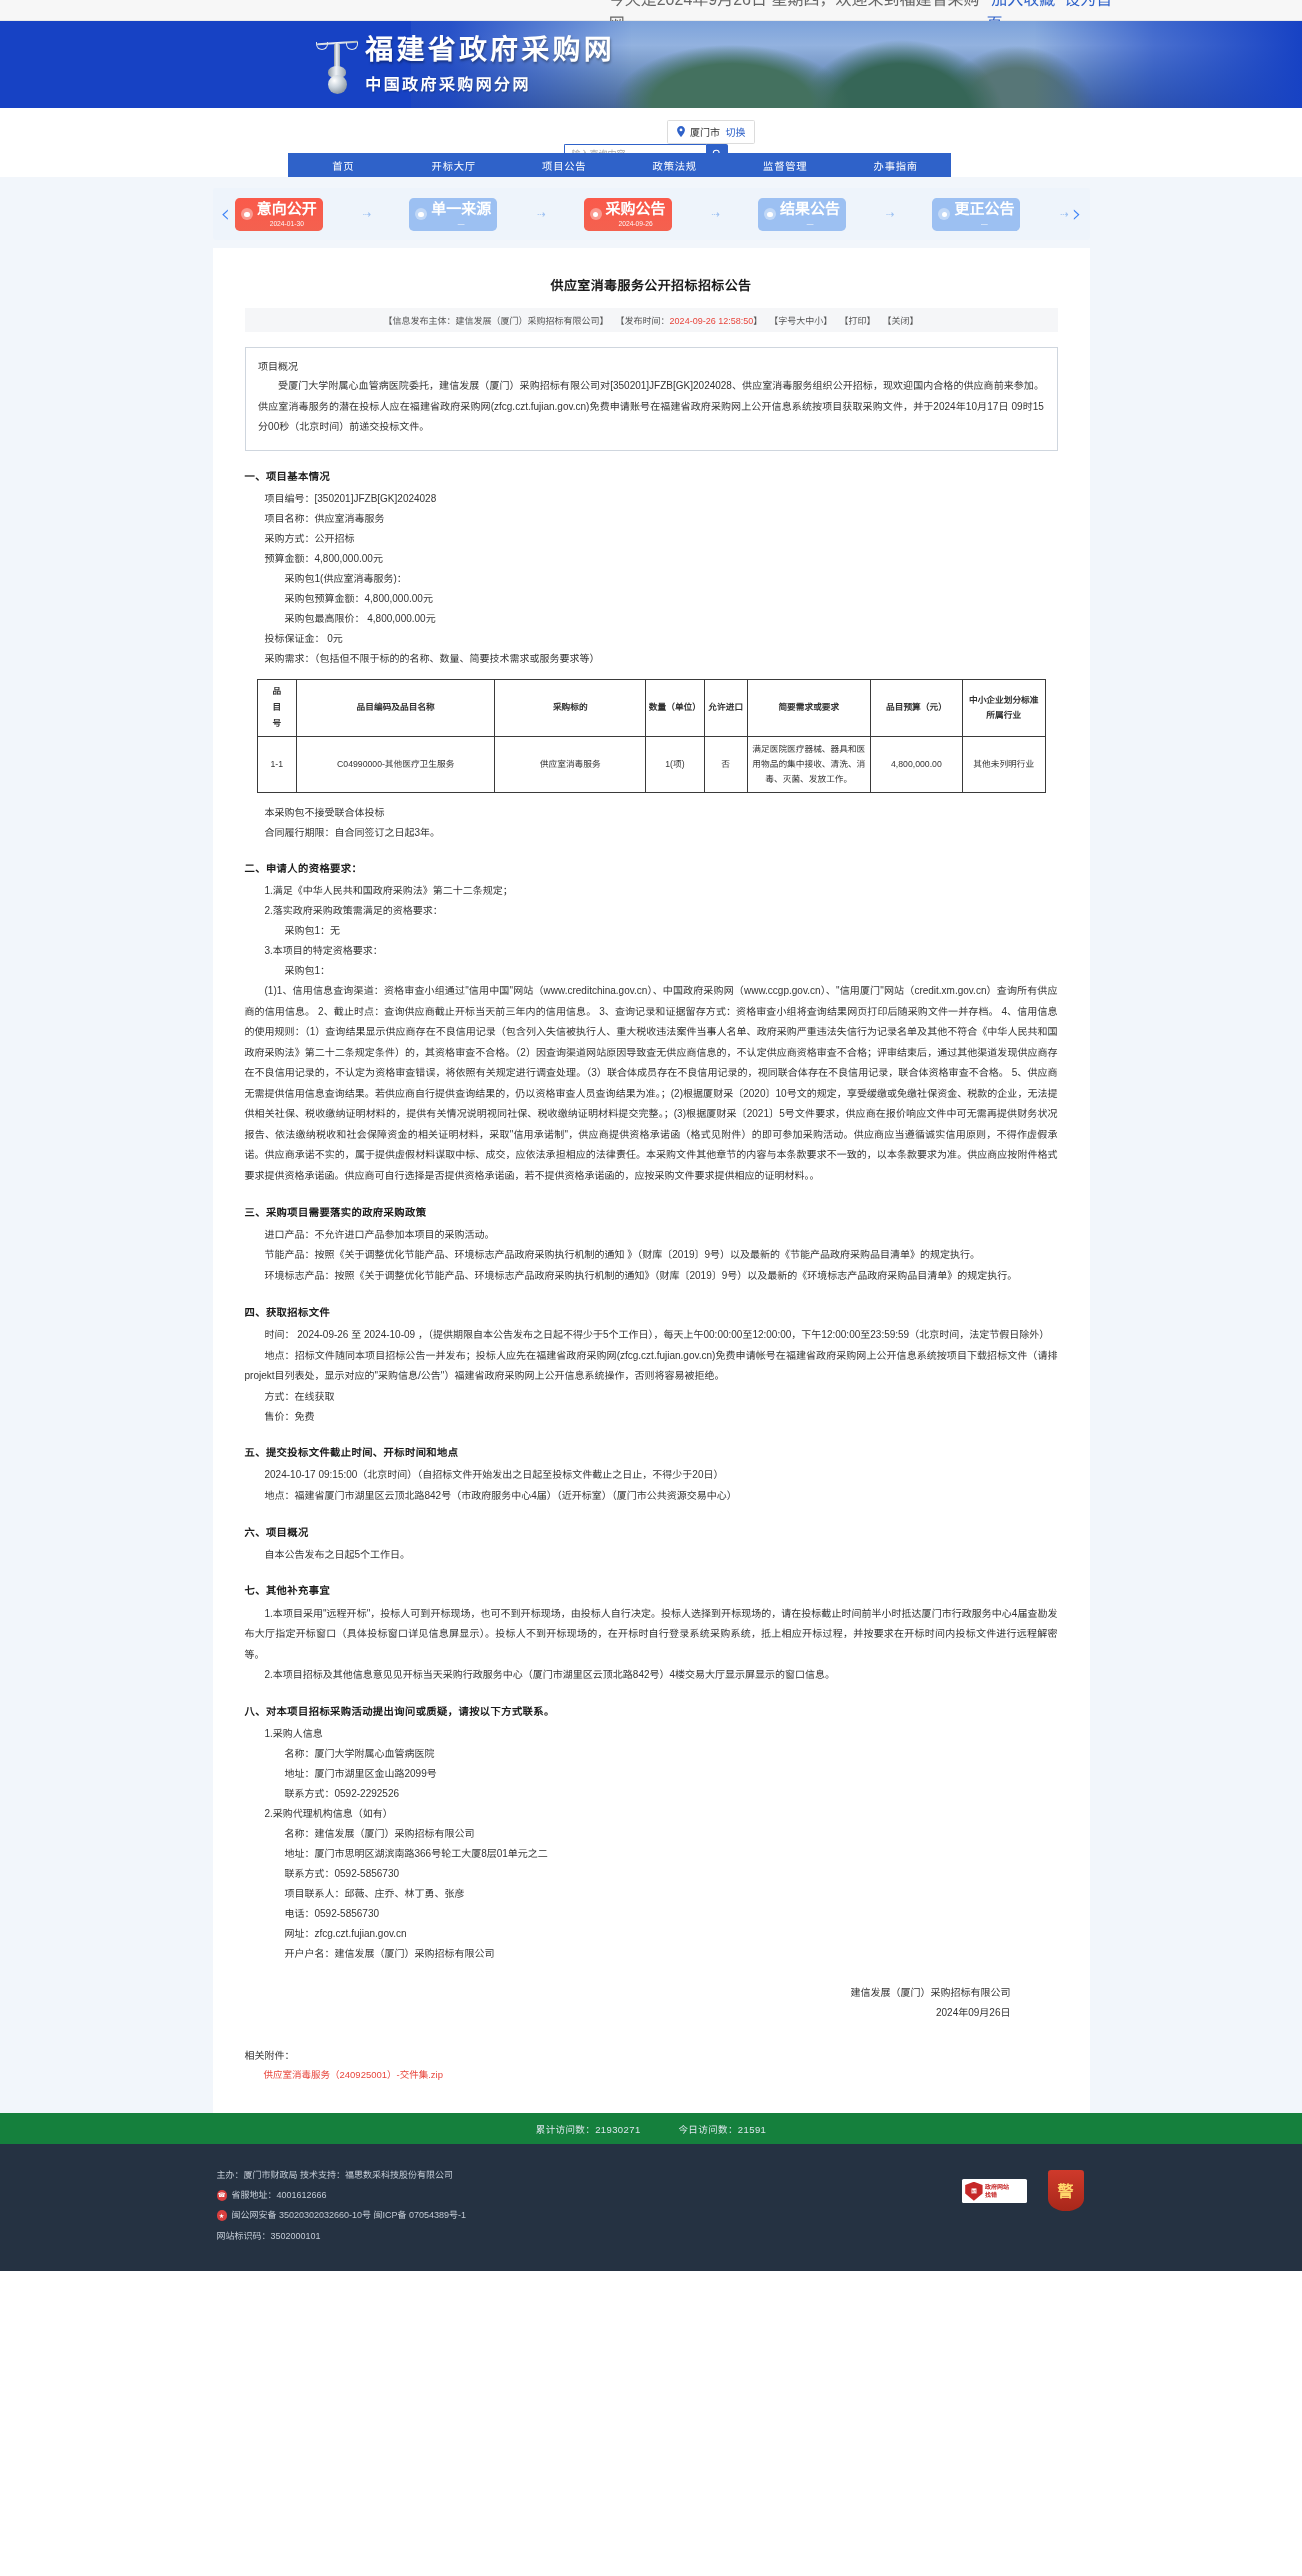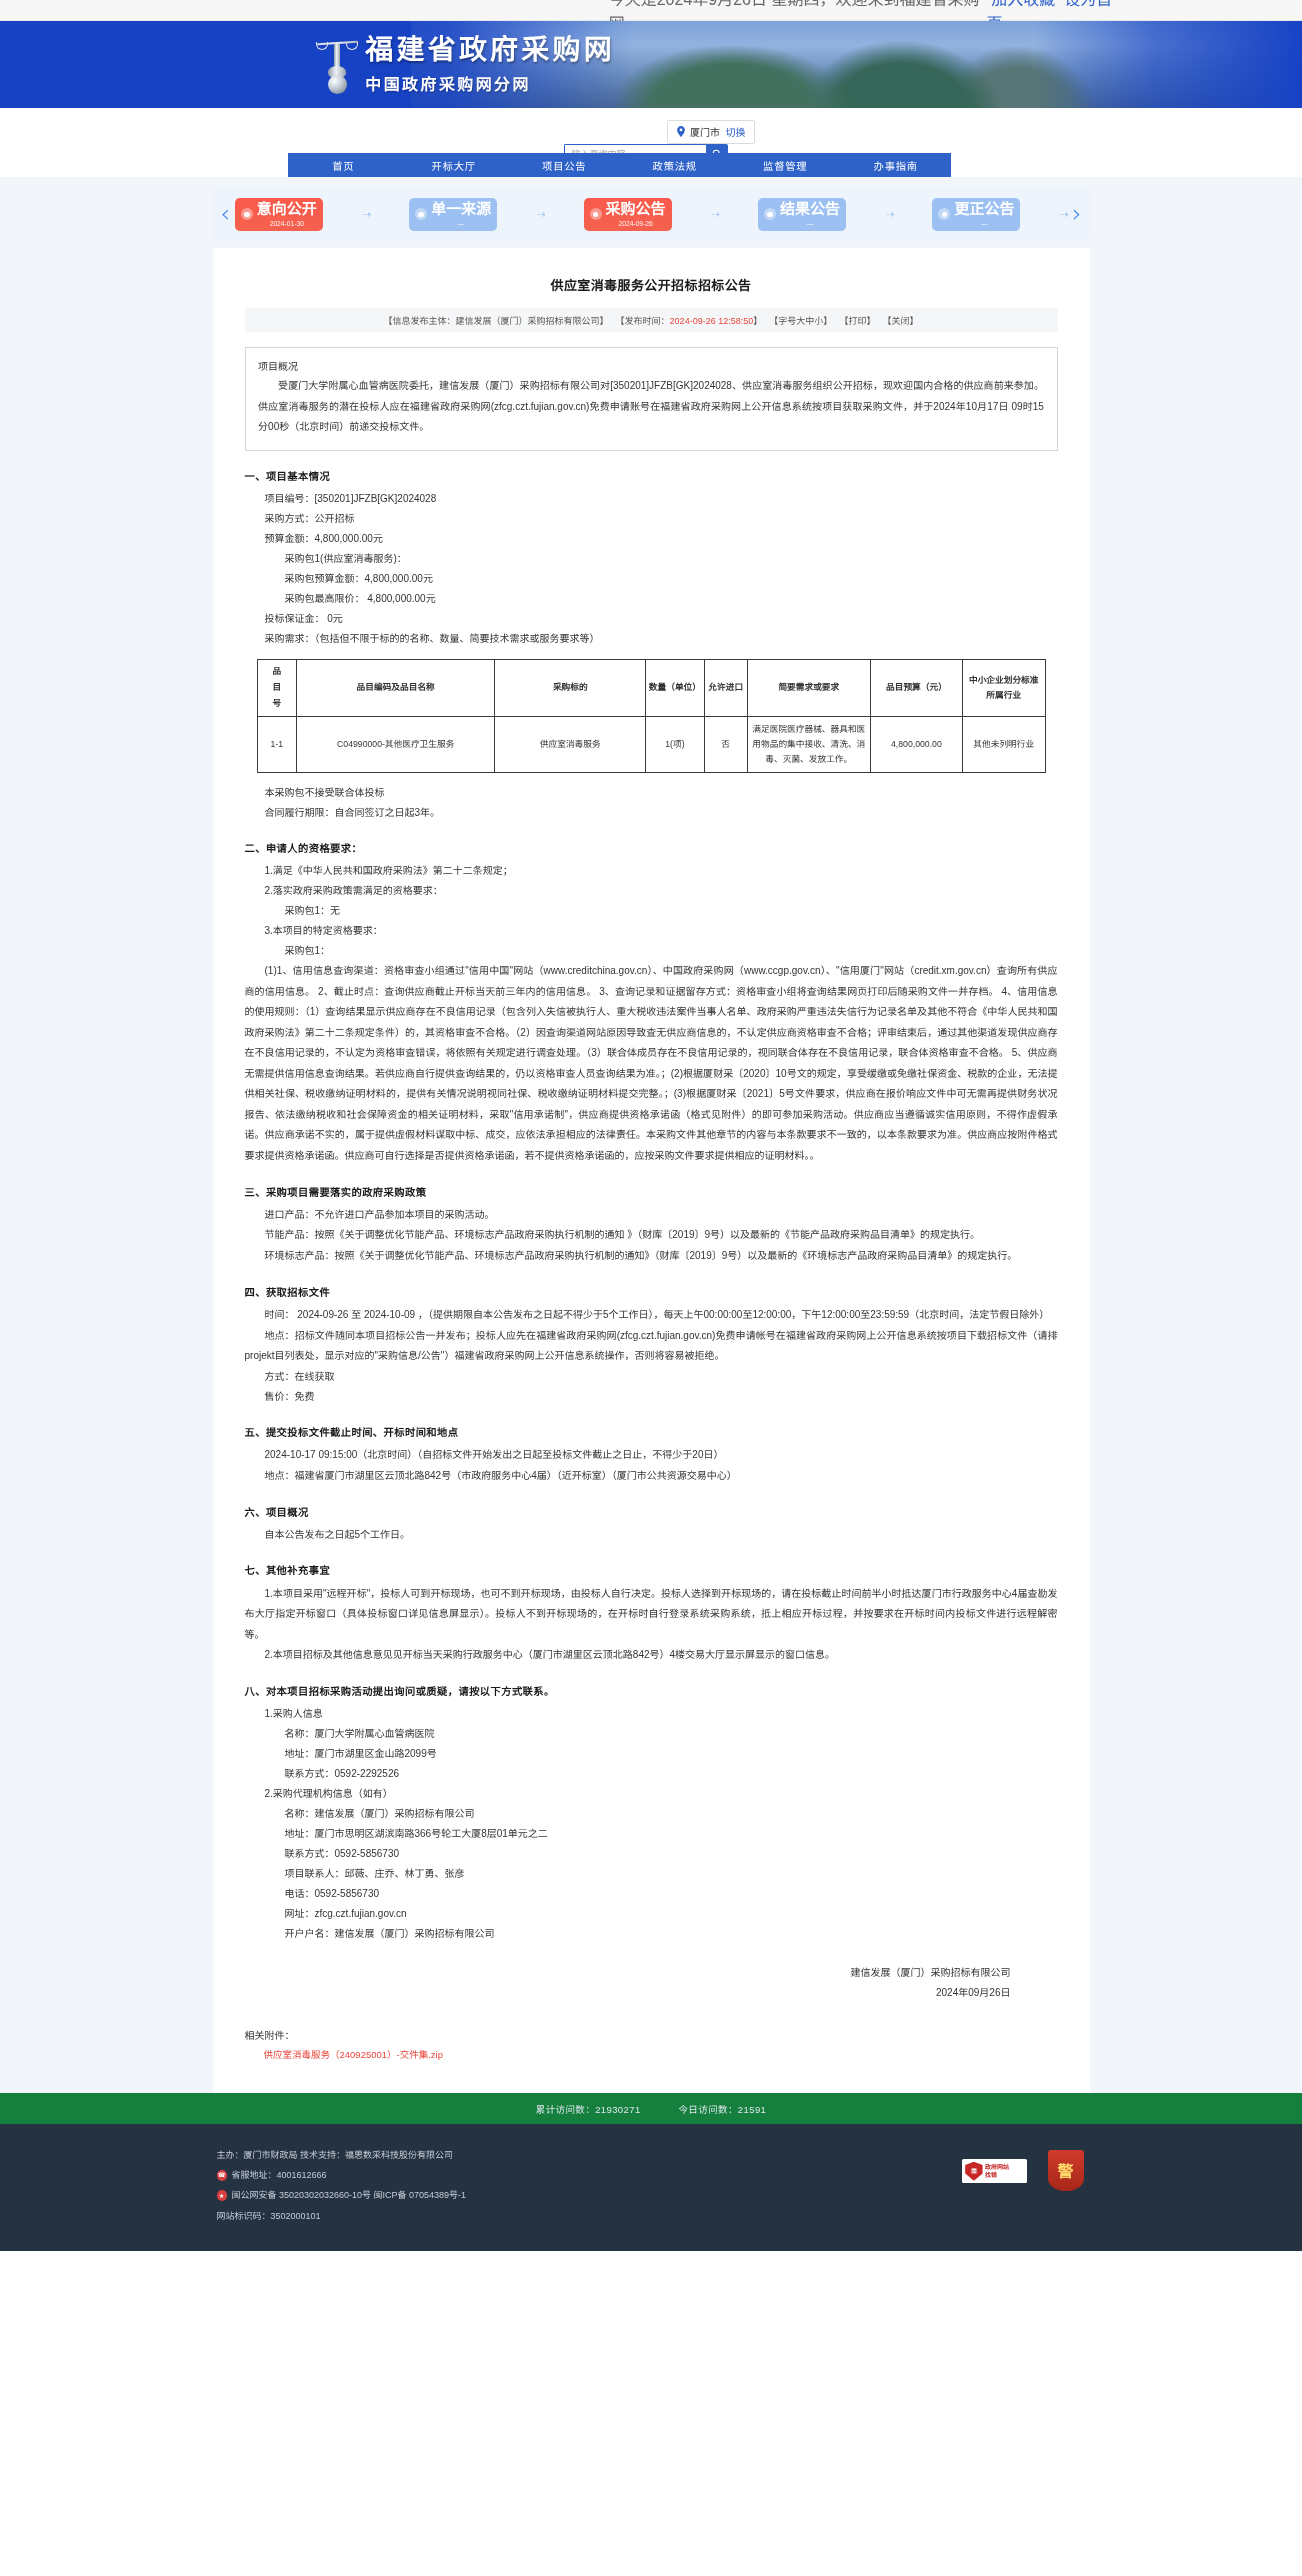--- a/index.html
+++ b/index.html
@@ -424,20 +424,21 @@
 
       <div class="summary-box">
         <div class="h">项目概况</div>
         <p>受厦门大学附属心血管病医院委托，建信发展（厦门）采购招标有限公司对[350201]JFZB[GK]2024028、供应室消毒服务组织公开招标，现欢迎国内合格的供应商前来参加。供应室消毒服务的潜在投标人应在福建省政府采购网(zfcg.czt.fujian.gov.cn)免费申请账号在福建省政府采购网上公开信息系统按项目获取采购文件，并于2024年10月17日 09时15分00秒（北京时间）前递交投标文件。</p>
       </div>
 
       <div class="body">
 
         <h2 class="sec">一、项目基本情况</h2>
         <div class="ind1">项目编号：[350201]JFZB[GK]2024028</div>
+        <div class="ind1">项目名称：供应室消毒服务</div>
         <div class="ind1">采购方式：公开招标</div>
         <div class="ind1">预算金额：4,800,000.00元</div>
         <div class="ind2">采购包1(供应室消毒服务)：</div>
         <div class="ind2">采购包预算金额：4,800,000.00元</div>
         <div class="ind2">采购包最高限价： 4,800,000.00元</div>
         <div class="ind1">投标保证金： 0元</div>
         <div class="ind1">采购需求：（包括但不限于标的的名称、数量、简要技术需求或服务要求等）</div>
 
         <table class="goods">
           <thead>

